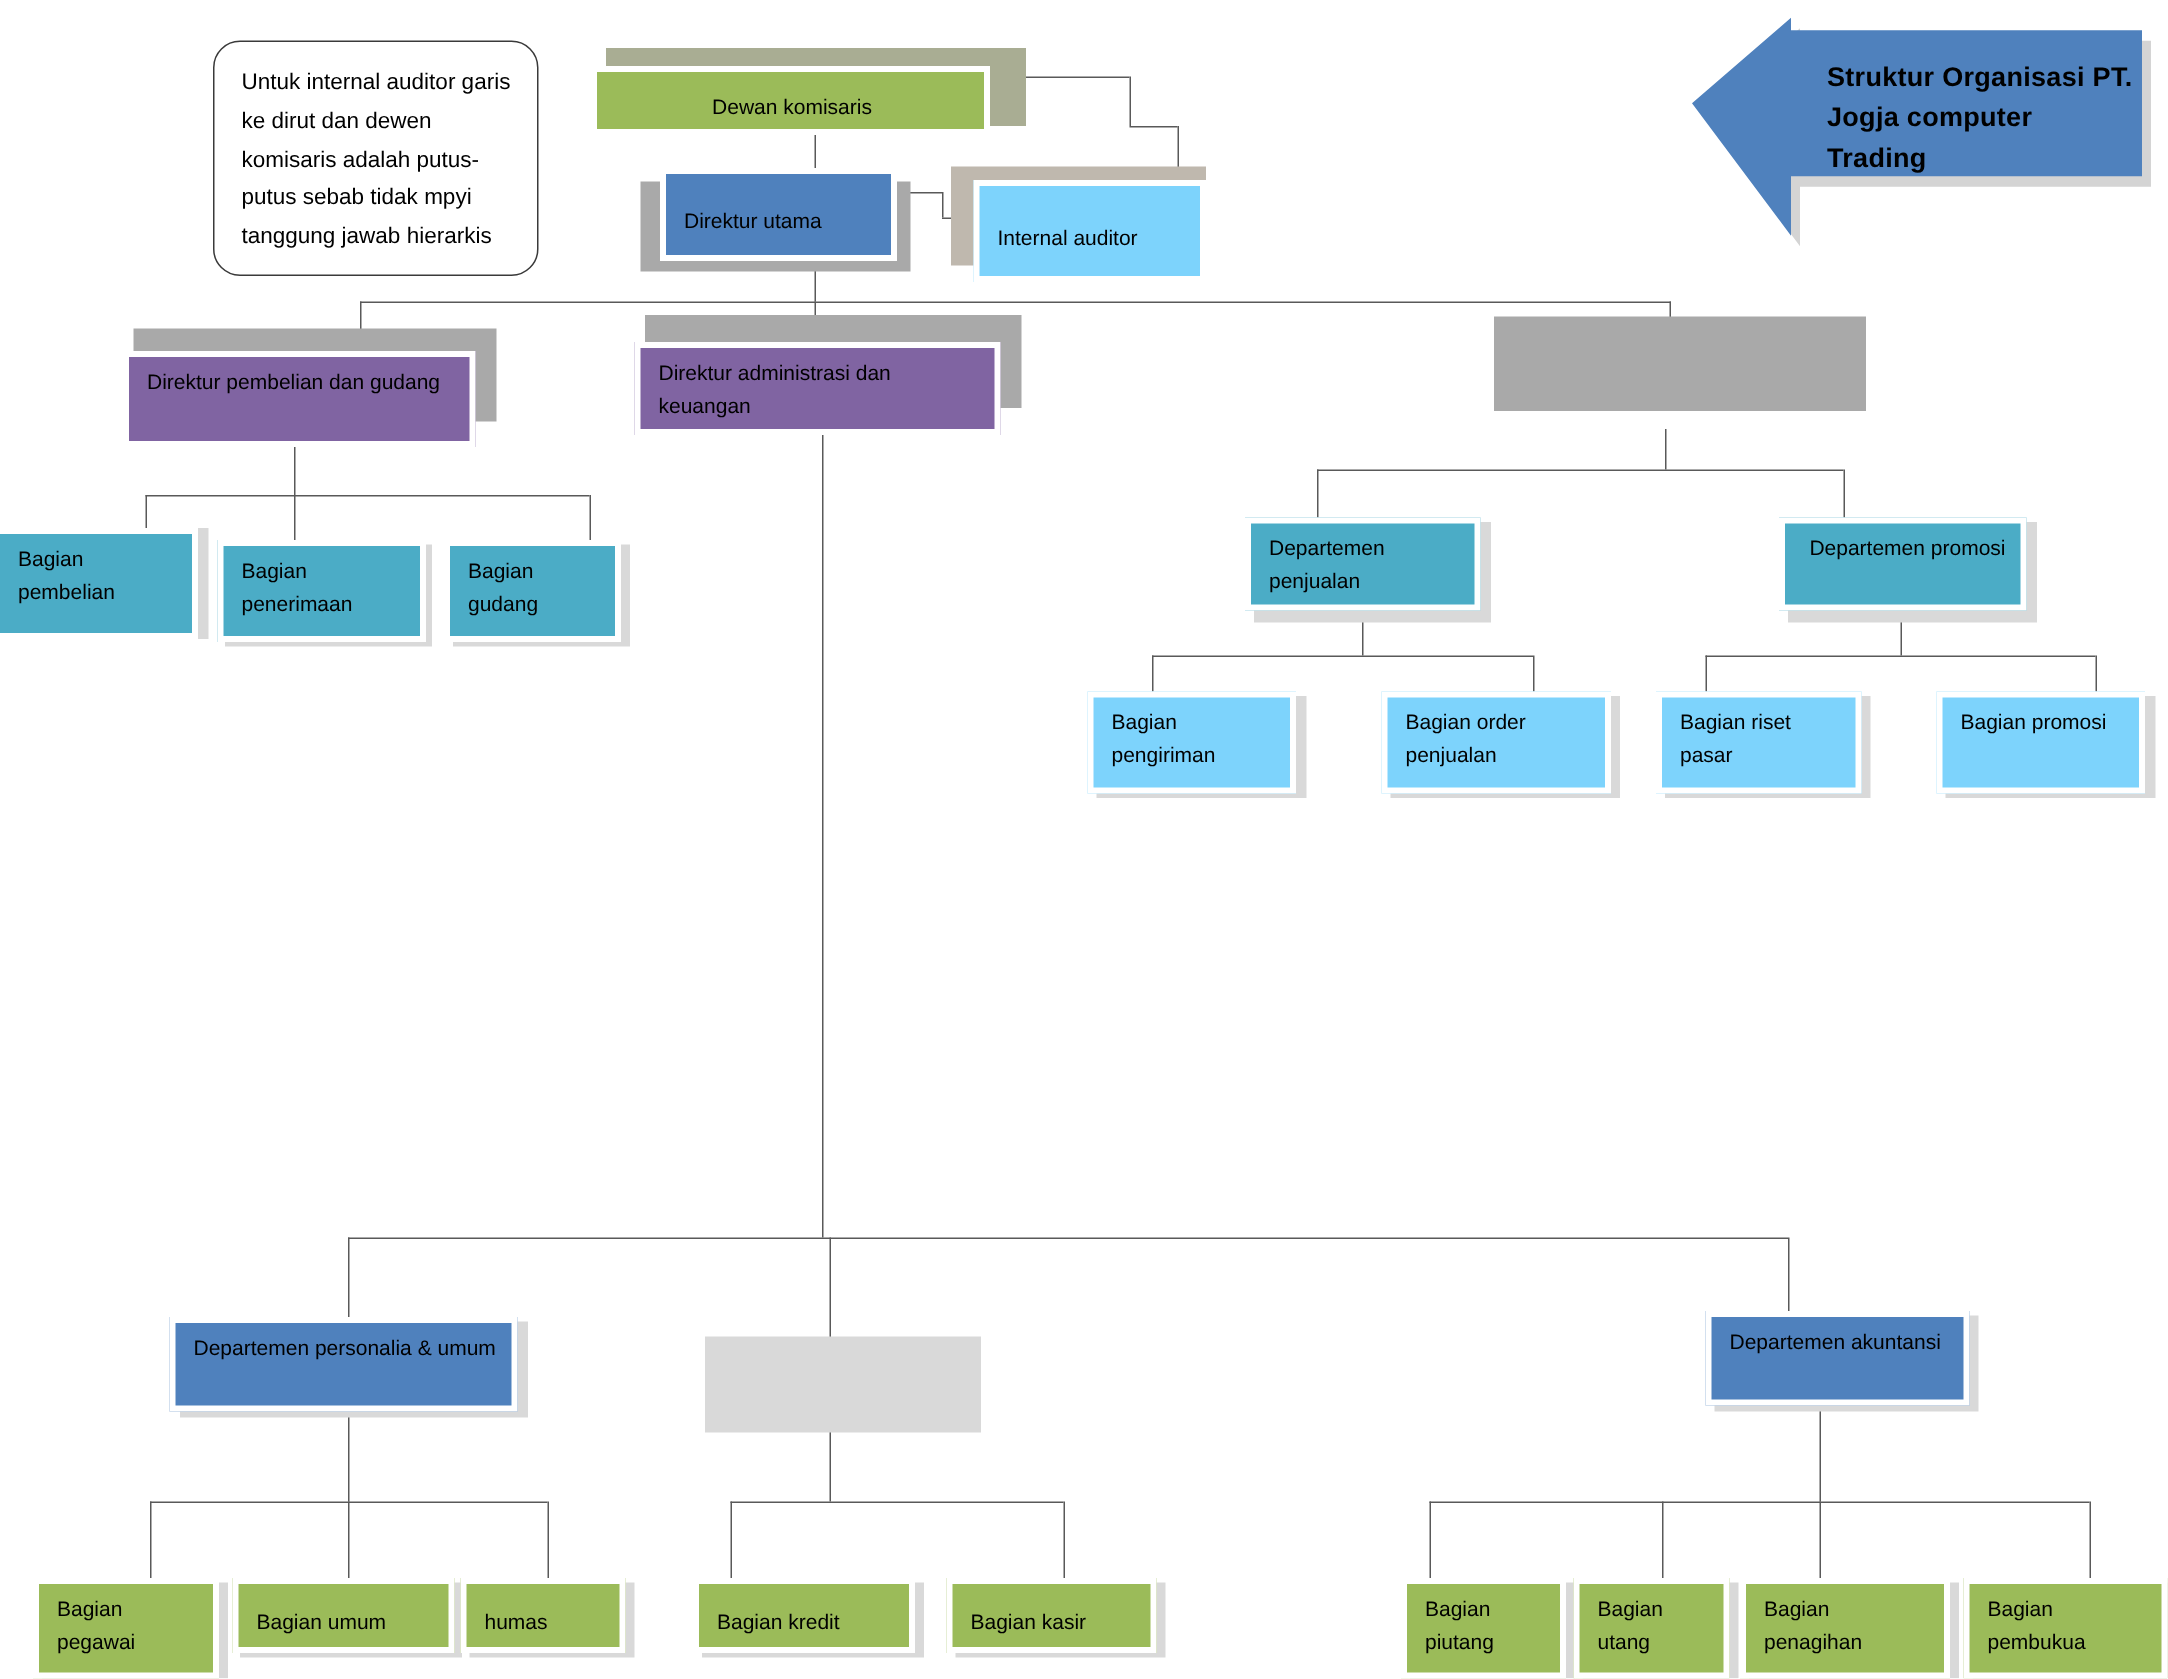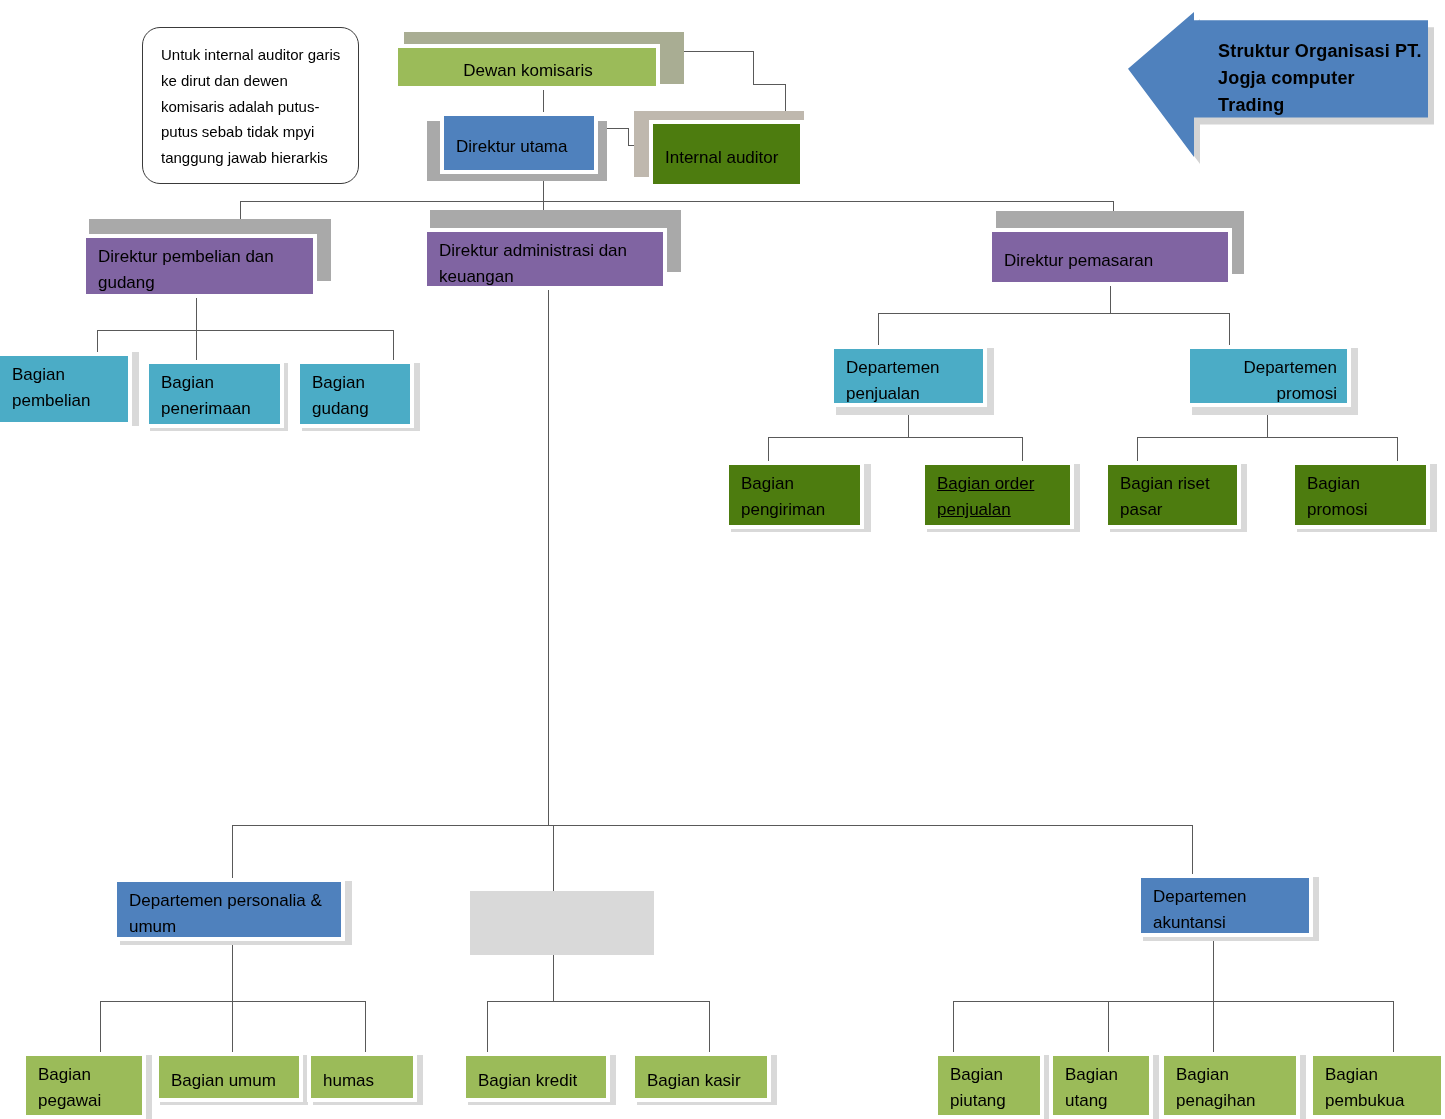--- a/index.html
+++ b/index.html
@@ -25,21 +25,21 @@
   }
   .vline { width: 1px; }
   .hline { height: 1px; }
 
   
   .node {
     position: absolute;
     box-sizing: border-box;
     border: 4px solid #ffffff;
     color: #000000;
-    font-size: 17px;
+    font-size: 14px;
     line-height: 1.55;
     padding: 6px 10px 6px 12px;
     z-index: 5;
     white-space: pre-line;
   }
   .node.center { text-align: center; }
 
   
   .shadow {
     position: absolute;
@@ -47,21 +47,21 @@
     z-index: 2;
   }
   .shadow.light { background: #bfb8ae; }
   .shadow.mid   { background: #a9a9a9; }
   .shadow.olive { background: #a9ad93; }
   .shadow.pale  { background: #d9d9d9; }
 
   
   .fill-green  { background: #9BBB59; }
   .fill-blue   { background: #4F81BD; }
-  .fill-orange { background: #4d7c0f; }
+  .fill-orange { background: #7dd3fc; }
   .fill-purple { background: #8064A2; }
   .fill-teal   { background: #4BACC6; }
 
   
   .note {
     position: absolute;
     box-sizing: border-box;
     background: #ffffff;
     border: 1.5px solid #3a3a3a;
     border-radius: 18px;
@@ -213,35 +213,34 @@
   <div class="node center fill-green" style="left:394px; top:44px; width:266px; height:46px; line-height:34px;">Dewan komisaris</div>
 
   <div class="node fill-blue" style="left:440px; top:112px; width:158px; height:62px; line-height:50px;">Direktur utama</div>
 
   <div class="node fill-orange" style="left:649px; top:120px; width:155px; height:68px; line-height:56px;">Internal auditor</div>
 
   <div class="node fill-purple" style="left:82px; top:234px; width:235px; height:64px;">Direktur pembelian dan gudang</div>
 
   <div class="node fill-purple" style="left:423px; top:228px; width:244px; height:62px;">Direktur administrasi dan keuangan</div>
 
-  <div class="node fill-purple" style="left:988px; top:228px; width:244px; height:58px; line-height:46px;">Direktur pemasaran</div>
 
   <div class="node fill-teal" style="left:-4px; top:352px; width:136px; height:74px;">Bagian pembelian</div>
 
   <div class="node fill-teal" style="left:145px; top:360px; width:139px; height:68px;">Bagian penerimaan</div>
 
   <div class="node fill-teal" style="left:296px; top:360px; width:118px; height:68px;">Bagian gudang</div>
 
   <div class="node fill-teal" style="left:830px; top:345px; width:157px; height:62px;">Departemen penjualan</div>
 
   <div class="node fill-teal" style="left:1186px; top:345px; width:165px; height:62px;text-align:right;">Departemen promosi</div>
 
   <div class="node fill-orange" style="left:725px; top:461px; width:139px; height:68px;">Bagian pengiriman</div>
 
-  <div class="node fill-orange" style="left:921px; top:461px; width:153px; height:68px;text-decoration:underline;">Bagian order penjualan</div>
+  <div class="node fill-orange" style="left:921px; top:461px; width:153px; height:68px;">Bagian order penjualan</div>
 
   <div class="node fill-orange" style="left:1104px; top:461px; width:137px; height:68px;">Bagian riset pasar</div>
 
   <div class="node fill-orange" style="left:1291px; top:461px; width:139px; height:68px;">Bagian promosi</div>
 
   <div class="node fill-blue" style="left:113px; top:878px; width:232px; height:63px;">Departemen personalia &amp;  umum</div>
 
 
   <div class="node fill-blue" style="left:1137px; top:874px; width:176px; height:63px;">Departemen akuntansi</div>
 

